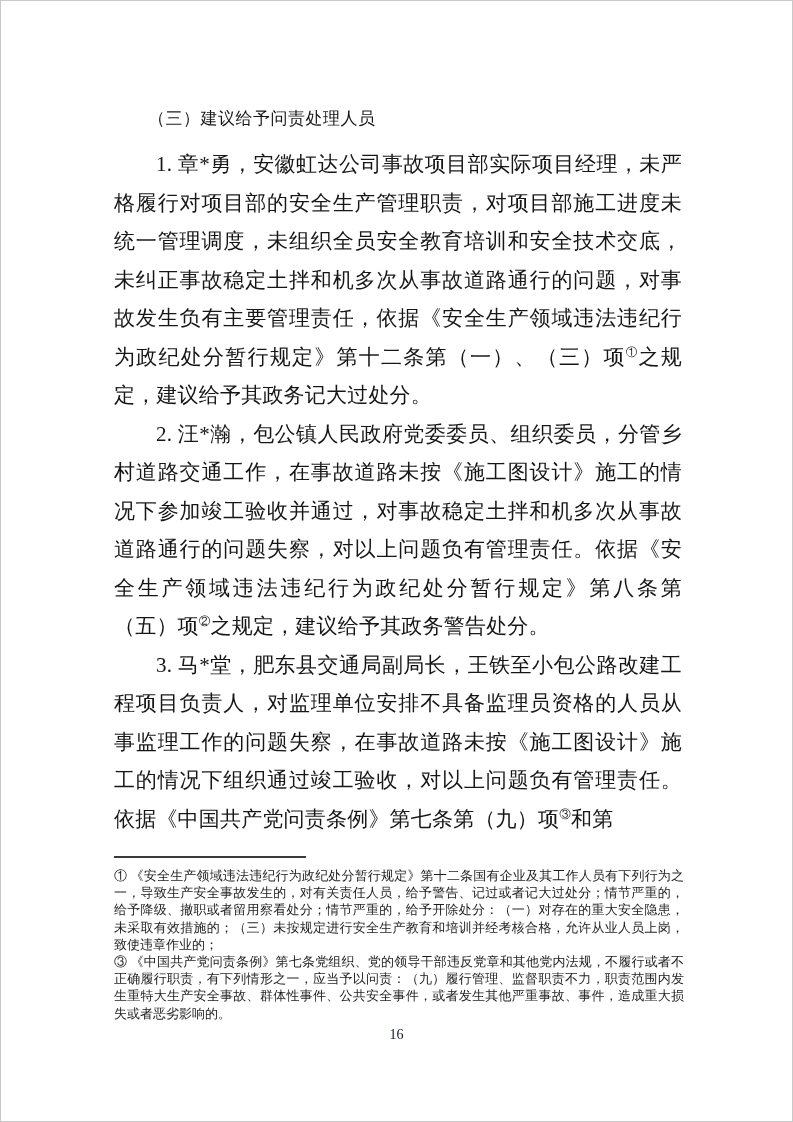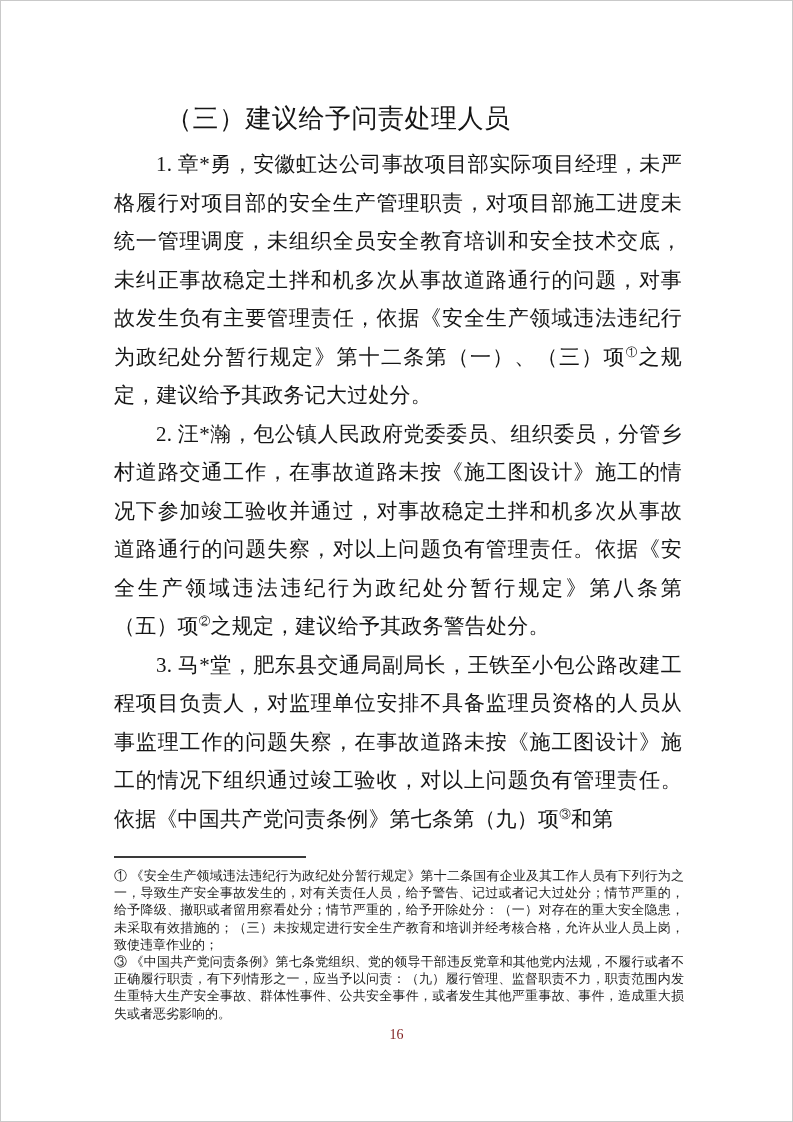--- a/index.html
+++ b/index.html
@@ -17,21 +17,21 @@
     overflow: hidden;
     color: #161616;
   }
   .content {
     position: absolute;
     left: 113px;
     top: 99px;
     width: 568px;
   }
   .section-heading {
-    font-size: 26px;
+    font-size: 17px;
     line-height: 38px;
     text-indent: 2em;
     font-weight: normal;
     letter-spacing: 0.5px;
     margin-bottom: 7px;
     white-space: nowrap;
   }
   .body-par {
     font-size: 21px;
     line-height: 38.5px;
@@ -62,21 +62,21 @@
     text-align: justify;
     color: #1d1d1d;
   }
   .page-number {
     position: absolute;
     left: 0;
     top: 1026px;
     width: 100%;
     text-align: center;
     font-size: 14px;
-    color: #7f1d1d;
+    color: #0f172a;
   }
 </style>
 </head>
 <body>
 
 <div class="page">
 
   <div class="content">
     <div class="section-heading">（三）建议给予问责处理人员</div>
 

